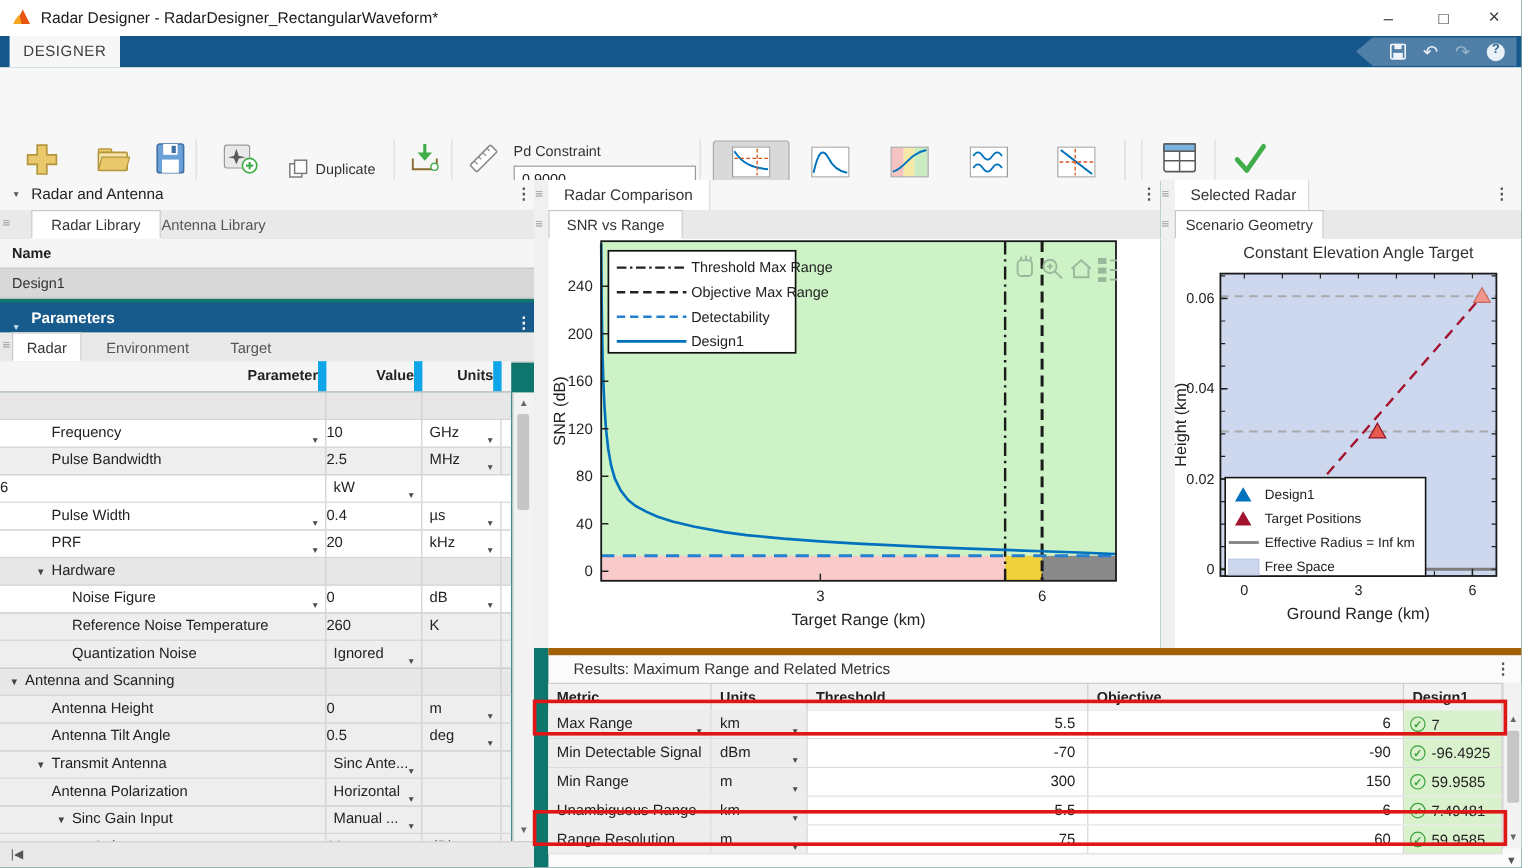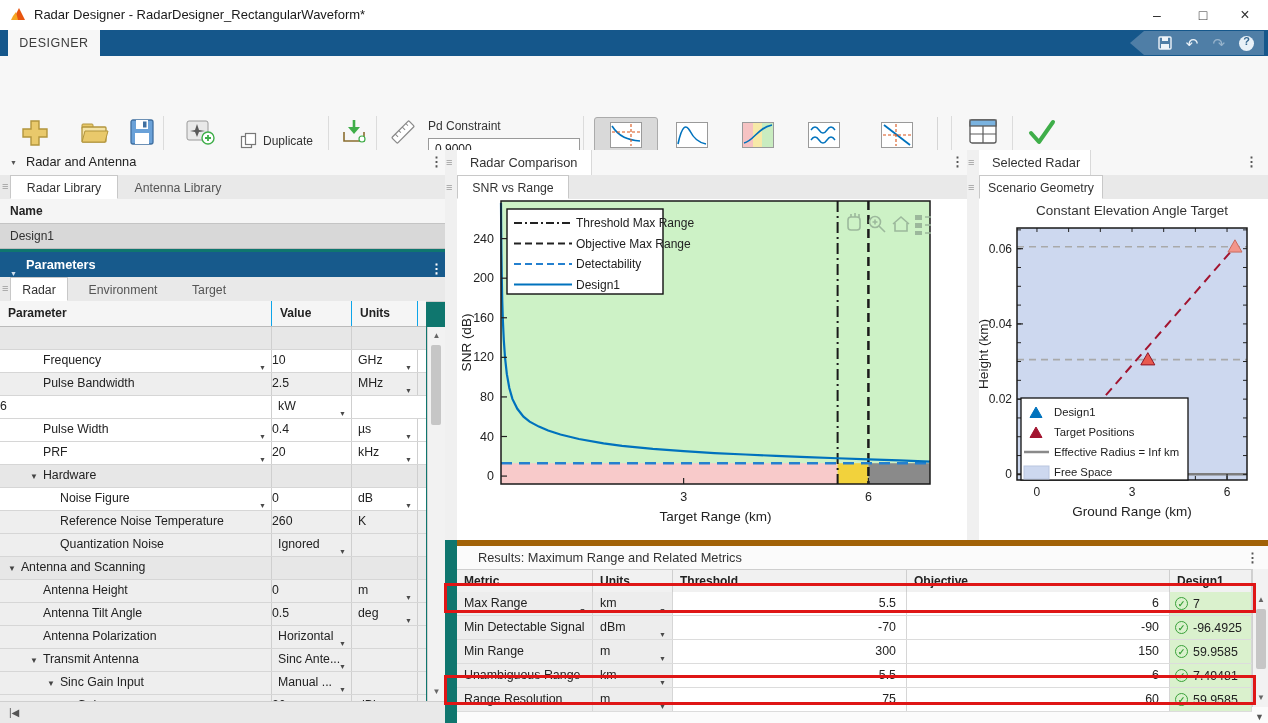--- a/index.html
+++ b/index.html
@@ -34,21 +34,21 @@
   .kebab{font-size:13px;color:#555;font-weight:bold;}
   .grip{color:#9a9a9a;font-size:11px;}
   .tabrow{background:#e9e9e9;border-bottom:1px solid #cfcfcf;}
   .tab{position:absolute;top:0;height:24px;line-height:24px;text-align:center;color:#555;font-size:12.3px;border:1px solid transparent;box-sizing:border-box;}
   .tab.on{background:#fff;border-color:#c8c8c8;border-bottom-color:#fff;color:#333;}
   
   .namehdr{background:#f5f5f5;font-weight:bold;border-bottom:1px solid #c4c4c4;line-height:24px;padding-left:10px;}
   .namerow{background:#d8d8d8;border-bottom:1px solid #bdbdbd;line-height:24px;padding-left:10px;color:#333;}
   .bluehdr{background:#175a8c;color:#fff;line-height:25px;}
   .ptable-hdr{display:grid;grid-template-columns:272px 80px 66px;background:#f5f5f5;border-bottom:1px solid #bbb;font-weight:bold;line-height:25px;}
-  .ptable-hdr div{border-right:1px solid #0ea5e9;padding-left:8px;}
+  .ptable-hdr div{border-right:7px solid #0ea5e9;padding-left:8px;text-align:right;}
   .prow{display:grid;grid-template-columns:272px 80px 66px;height:22px;line-height:21px;background:#fff;border-bottom:1px solid #d6d6d6;font-size:12.3px;}
   .prow.sh{background:#eeeeee;}
   .prow.grp{background:#e7e7e7;}
   .pc{border-right:1px solid #cfcfcf;position:relative;white-space:nowrap;overflow:hidden;}
   .pc .dd{position:absolute;right:5px;top:7px;}
   .pc.num{padding-right:8px;}
   .pc.txt{padding-left:6px;}
   .garr{font-size:8px;color:#444;margin-right:5px;}
   
   .rhdr-row{display:grid;grid-template-columns:136px 80px 234px 263px 82px;background:#f1f1f1;border-bottom:1px solid #b9b9b9;border-top:1px solid #cfcfcf;font-weight:bold;line-height:22px;}
@@ -259,21 +259,21 @@
     <span class="r" style="left:1248px;top:138px;font-size:8px;color:#888">▲</span>
   </div>
 
   <div class="r phdr" style="left:0;top:150px;width:445px;height:25px">
     <span class="r dd" style="left:10px;top:9px;color:#555">▼</span>
     <span class="r" style="left:26px;top:4px;font-size:12.8px;color:#222">Radar and Antenna</span>
     <span class="r kebab" style="left:430px;top:4px">⋮</span>
   </div>
   <div class="r tabrow" style="left:0;top:175px;width:445px;height:24px">
     <span class="r grip" style="left:2px;top:5px">≡</span>
-    <div class="tab on" style="left:10px;width:108px">Radar Library</div>
+    <div class="tab on" style="left:26px;width:108px">Radar Library</div>
     <div class="tab" style="left:119px;width:118px">Antenna Library</div>
   </div>
   <div class="r namehdr" style="left:0;top:199px;width:444px;height:24px">Name</div>
   <div class="r namerow" style="left:0;top:224px;width:444px;height:24px">Design1</div>
   <div class="r bluehdr" style="left:0;top:252px;width:445px;height:25px">
     <span class="r dd" style="left:10px;top:9px;color:#cfe0ee">▼</span>
     <span class="r" style="left:26px;top:0;font-weight:bold;font-size:12.8px">Parameters</span>
     <span class="r kebab" style="left:430px;top:4px;color:#fff">⋮</span>
   </div>
   <div class="r tabrow" style="left:0;top:277px;width:445px;height:24px">
@@ -346,27 +346,27 @@
         <div class="pc" style="padding-left:43px"><span>Antenna Height</span></div>
         <div class="pc num">0</div>
         <div class="pc txt"><span>m</span><span class="dd">▼</span></div>
       </div>
     <div class="prow sh">
         <div class="pc" style="padding-left:43px"><span>Antenna Tilt Angle</span></div>
         <div class="pc num">0.5</div>
         <div class="pc txt"><span>deg</span><span class="dd">▼</span></div>
       </div>
     <div class="prow sh">
+        <div class="pc" style="padding-left:30px"><span class="garr">▼</span><span>Transmit Antenna</span></div>
+        <div class="pc txt"><span>Sinc Ante...</span><span class="dd">▼</span></div>
+        <div class="pc"></div>
+      </div>
+    <div class="prow sh">
         <div class="pc" style="padding-left:43px"><span>Antenna Polarization</span></div>
         <div class="pc txt"><span>Horizontal</span><span class="dd">▼</span></div>
-        <div class="pc"></div>
-      </div>
-    <div class="prow sh">
-        <div class="pc" style="padding-left:30px"><span class="garr">▼</span><span>Transmit Antenna</span></div>
-        <div class="pc txt"><span>Sinc Ante...</span><span class="dd">▼</span></div>
         <div class="pc"></div>
       </div>
     <div class="prow sh">
         <div class="pc" style="padding-left:47px"><span class="garr">▼</span><span>Sinc Gain Input</span></div>
         <div class="pc txt"><span>Manual ...</span><span class="dd">▼</span></div>
         <div class="pc"></div>
       </div>
     <div class="prow sh">
         <div class="pc" style="padding-left:77px"><span>Gain</span></div>
         <div class="pc num">26</div>

